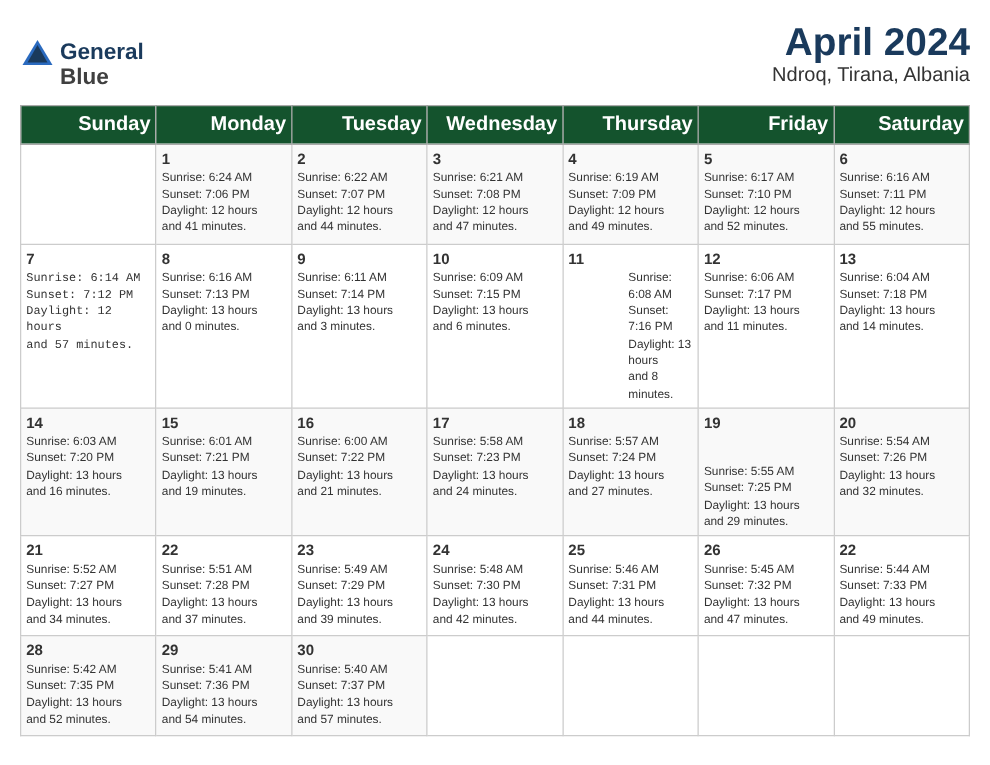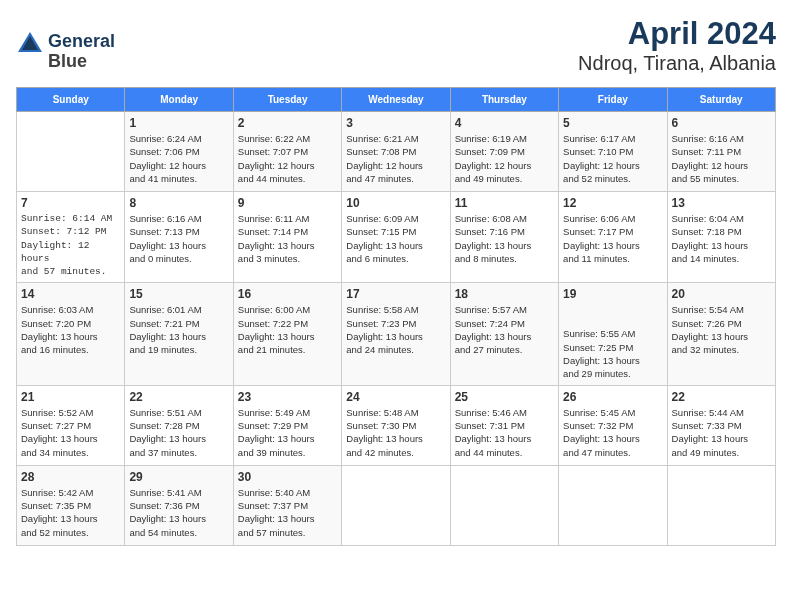--- a/index.html
+++ b/index.html
@@ -38,35 +38,35 @@
     }
     .title-block {
       text-align: right;
     }
     .month-title {
       font-size: 31px;
       font-weight: bold;
       color: #1a3a5c;
     }
     .location {
-      font-size: 20px;
+      font-size: 16px;
       color: #333;
     }
     table {
       width: 100%;
       border-collapse: collapse;
       table-layout: fixed;
     }
     thead tr th {
-      background-color: #3b82f6;
+      background-color: #14532d;
       color: #fff;
-      font-size: 10px;
+      font-size: 16px;
       font-weight: bold;
       padding: 6px 4px;
-      text-align: center;
+      text-align: right;
       border: 1px solid #aaa;
     }
     tbody tr td {
       border: 1px solid #ccc;
       vertical-align: top;
       padding: 4px;
       font-size: 10px;
       color: #333;
       height: 80px;
       background: #fff;
@@ -191,21 +191,21 @@
         </td>
         <td>
           <span class="day-number">10</span>
           <div class="day-info" style="white-space: pre-line;">Sunrise: 6:09 AM
 Sunset: 7:15 PM
 Daylight: 13 hours
 and 6 minutes.</div>
         </td>
         <td>
           <span class="day-number">11</span>
-          <div class="day-info" style="white-space: pre-line;">Sunrise: 6:08 AM
+          <div class="day-info" style="white-space: pre-line; margin-left: 48px;">Sunrise: 6:08 AM
 Sunset: 7:16 PM
 Daylight: 13 hours
 and 8 minutes.</div>
         </td>
         <td>
           <span class="day-number">12</span>
           <div class="day-info" style="white-space: pre-line;">Sunrise: 6:06 AM
 Sunset: 7:17 PM
 Daylight: 13 hours
 and 11 minutes.</div>

